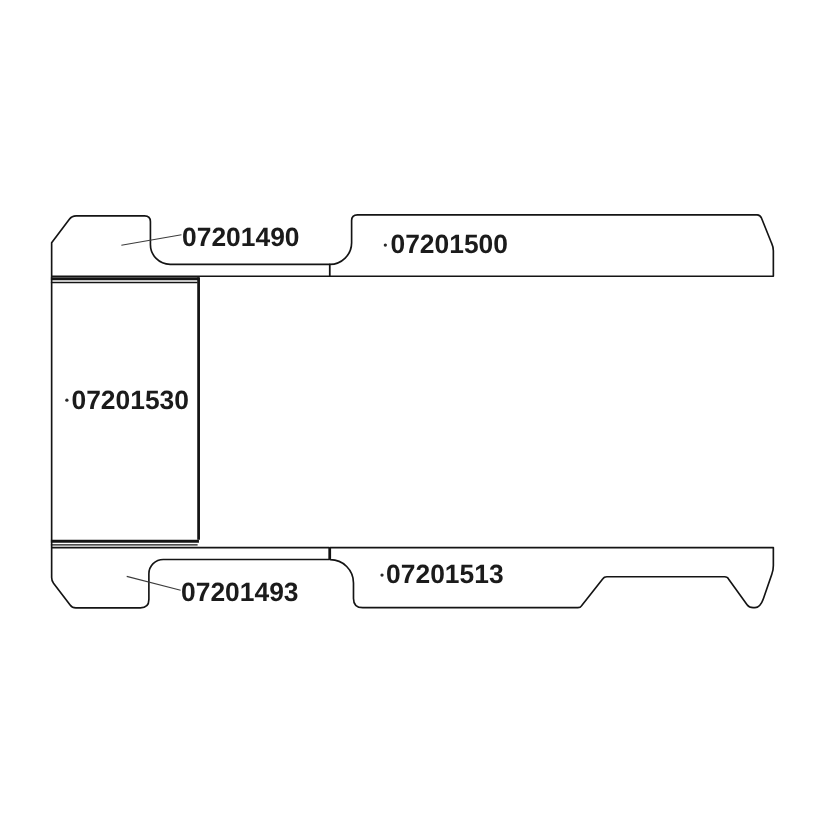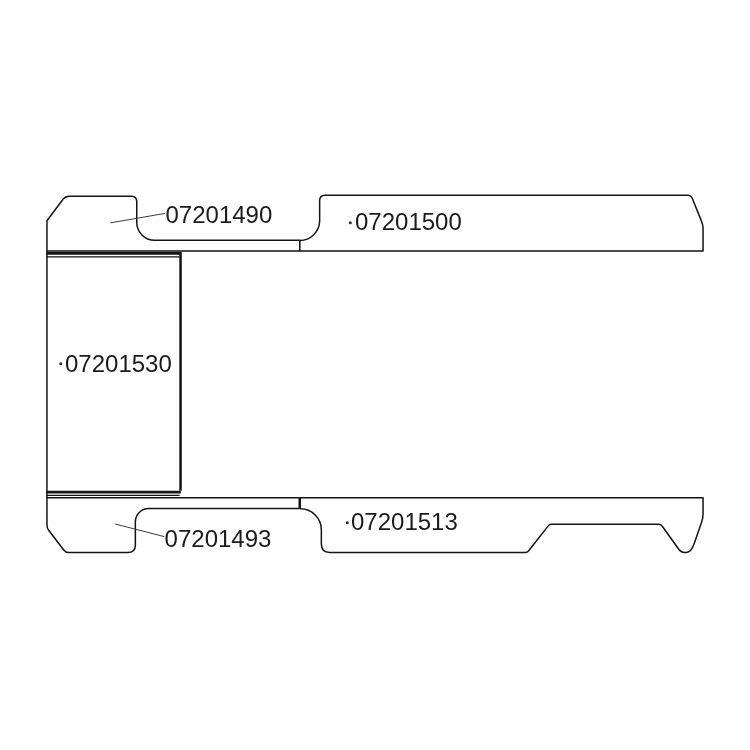--- a/index.html
+++ b/index.html
@@ -1,16 +1,16 @@
 <!DOCTYPE html>
 <html><head>
 <meta charset="utf-8">
 <style>
   html,body{margin:0;padding:0;background:#ffffff;}
-  .stage{width:750px;height:750px;position:relative;background:#f0abfc;}
+  .stage{width:750px;height:750px;position:relative;background:#f0abfc;font-weight:bold;}
   text{font-family:"Liberation Sans",sans-serif;fill:#1b1b1b;}
 </style>
 </head>
 <body>
 <div class="stage">
 <svg width="750" height="750" viewBox="0 0 750 750" xmlns="http://www.w3.org/2000/svg">
 
   <rect x="0" y="0" width="750" height="750" fill="#ffffff"></rect>
 
   <g transform="translate(0.45,0.5)">

